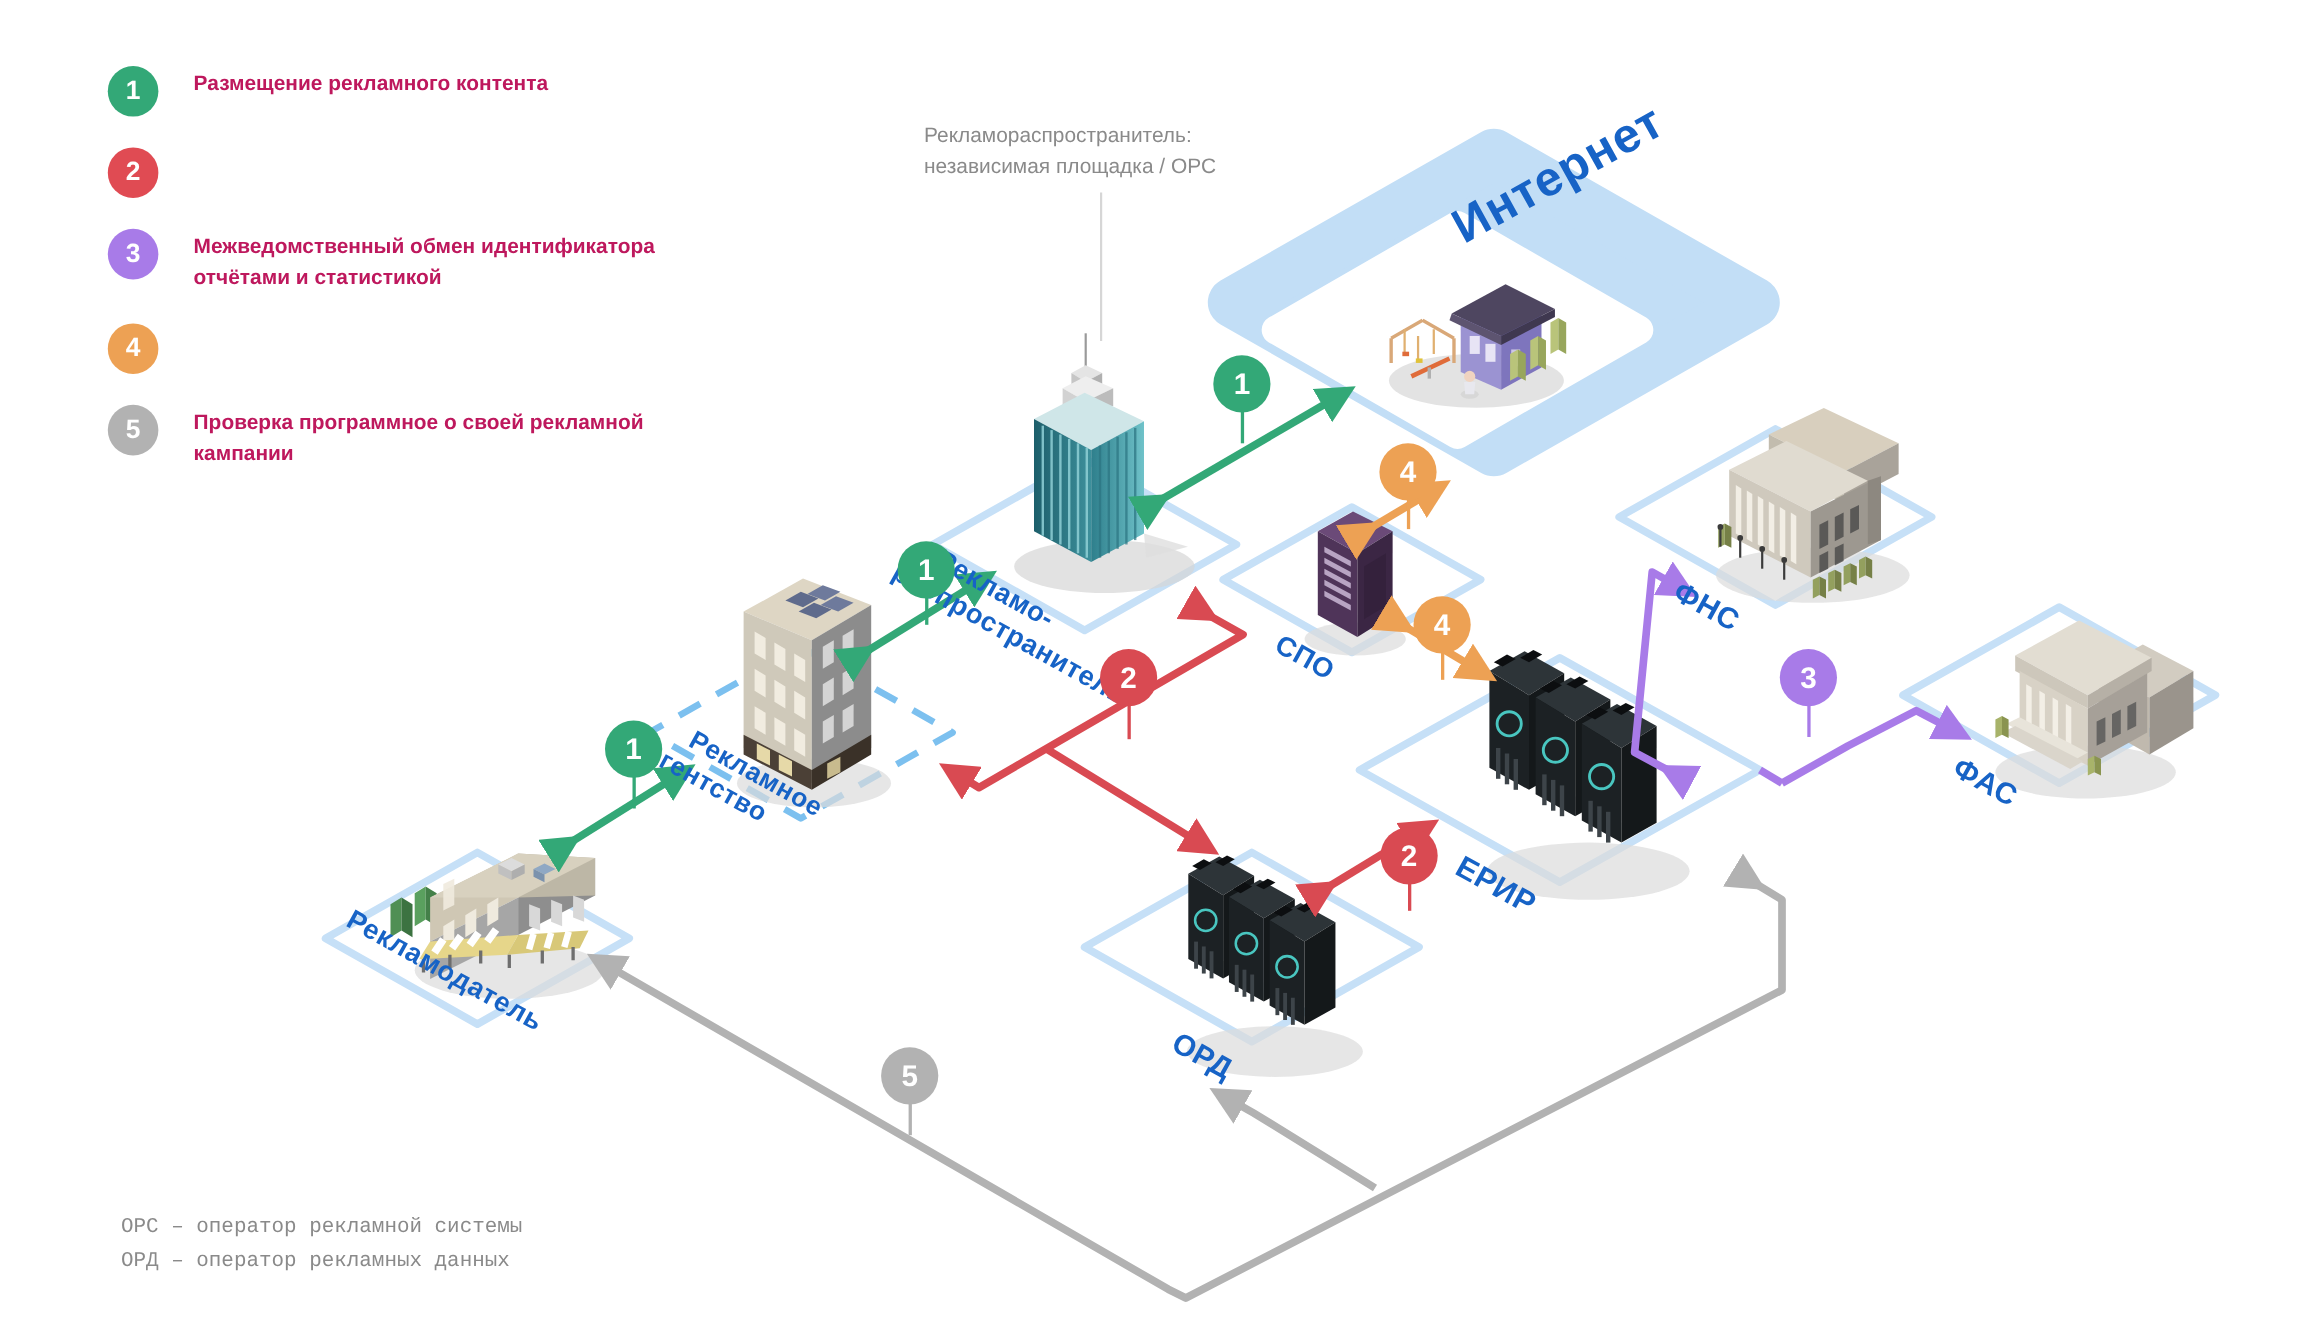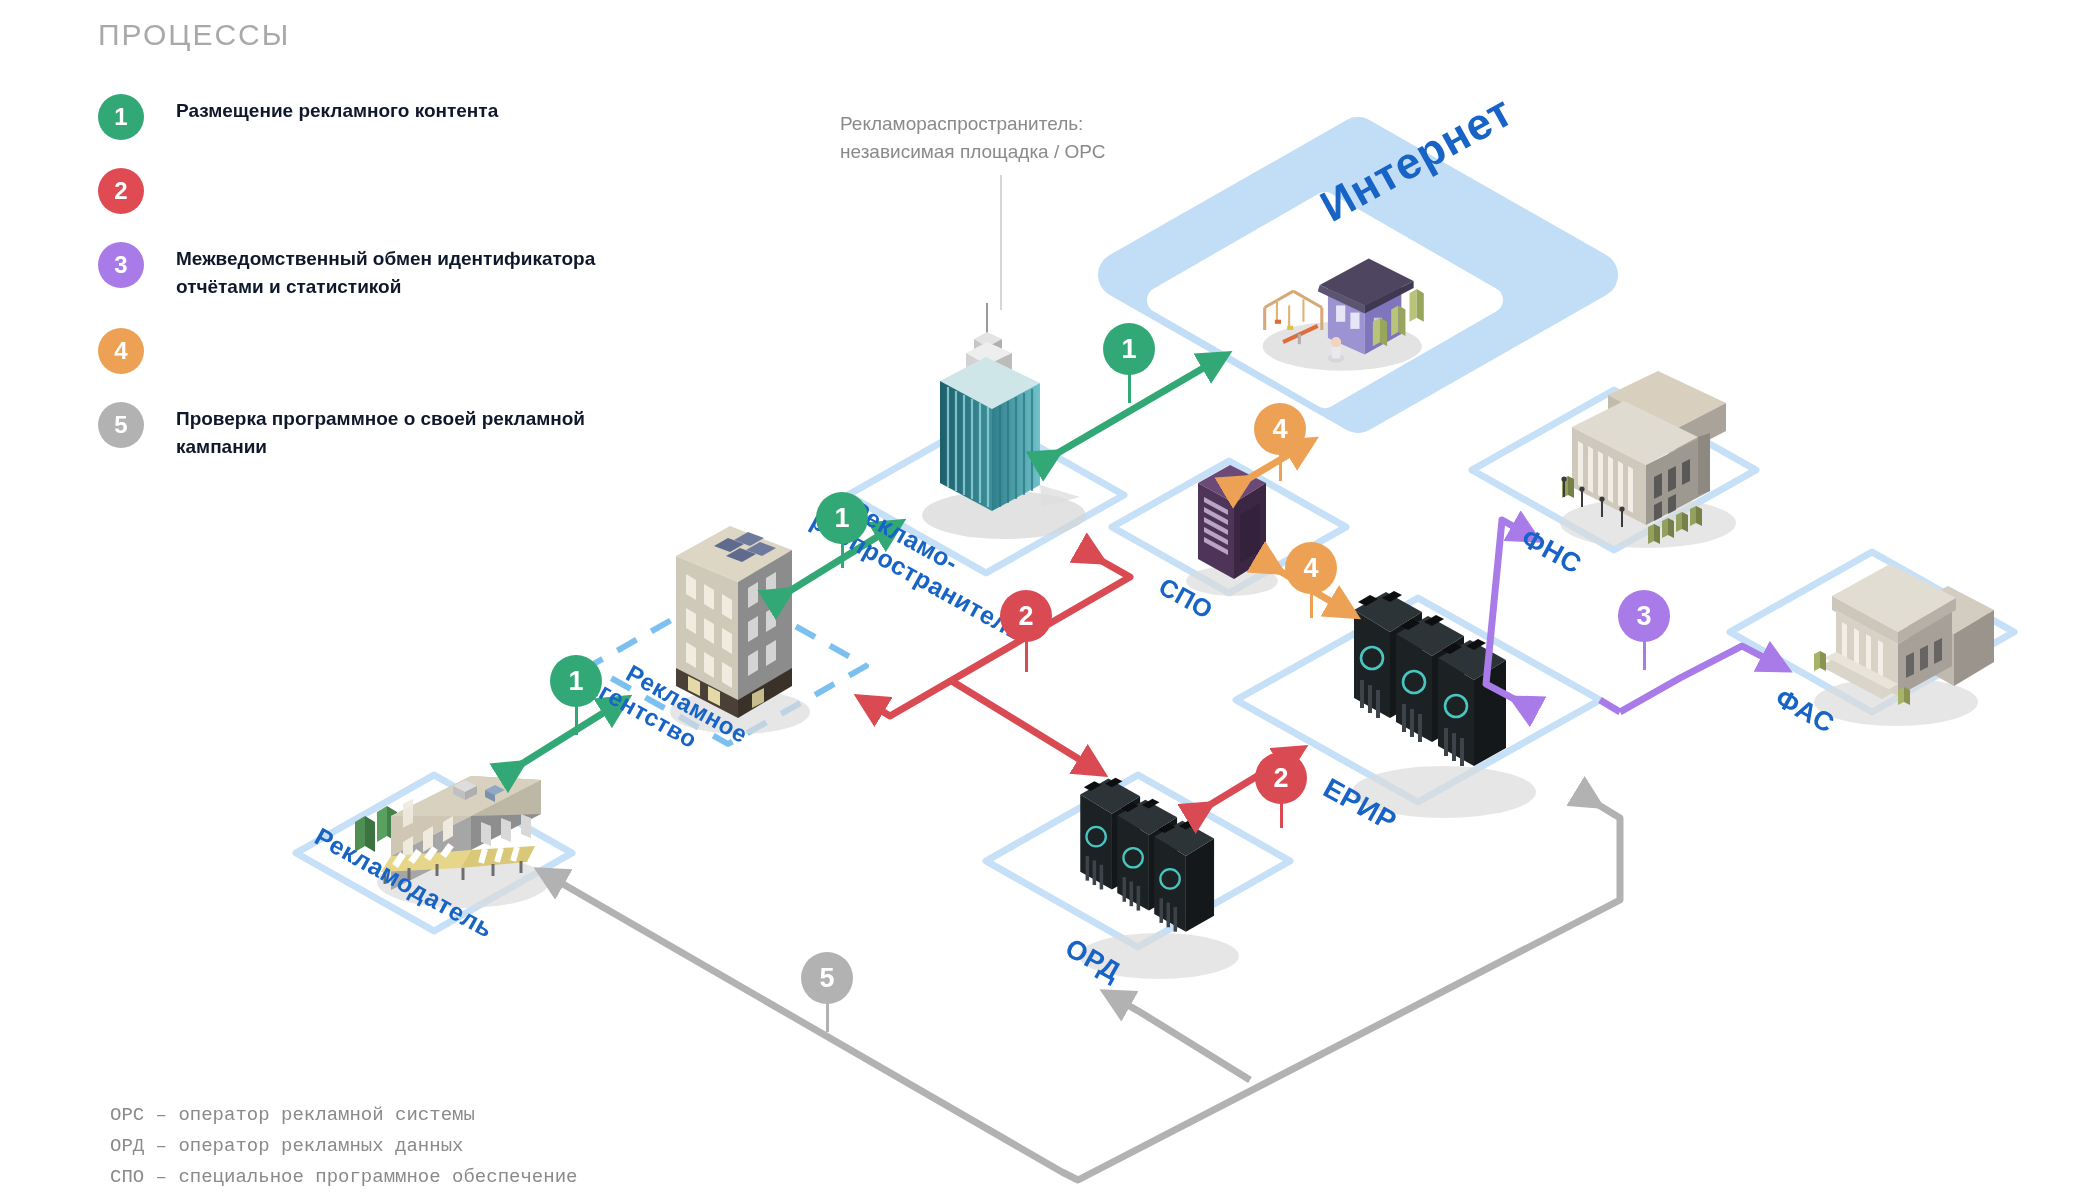--- a/index.html
+++ b/index.html
@@ -9,21 +9,21 @@
 
   
   #legend{position:absolute;left:98px;top:18px;width:560px;}
   #legend-title{font-size:30px;letter-spacing:2px;color:#a9a9a9;font-weight:400;
                 font-family:"Liberation Sans Narrow","Liberation Sans",sans-serif;}
   .legend-list{margin-top:42px;}
   .legend-row{display:flex;align-items:flex-start;margin-bottom:28px;}
   .badge{flex:0 0 auto;width:46px;height:46px;border-radius:50%;
          display:flex;align-items:center;justify-content:center;
          color:#fff;font-size:24px;font-weight:bold;}
-  .legend-txt{margin-left:32px;font-size:19px;line-height:1.45;color:#0f172a;
+  .legend-txt{margin-left:32px;font-size:19px;line-height:1.45;color:#be185d;
               font-weight:bold;max-width:440px;padding-top:3px;
               font-family:"Liberation Sans Narrow","Liberation Sans",sans-serif;}
 
   
   #footnotes{position:absolute;left:110px;top:1100px;font-size:19px;line-height:1.62;
              color:#8a8a8a;
              font-family:Liberation Mono, monospace;}
 
   
   #top-caption{position:absolute;left:840px;top:110px;width:300px;
@@ -48,21 +48,20 @@
           display:flex;align-items:center;justify-content:center;color:#fff;
           font-size:27px;font-weight:bold;z-index:6;}
   .marker-stem{position:absolute;width:3px;background:#000;z-index:5;}
 </style>
 </head>
 <body>
 
 <div class="root">
 
   <div id="legend">
-    <div id="legend-title">ПРОЦЕССЫ</div>
     <div class="legend-list">
 
       <div class="legend-row">
         <div class="badge" style="background: rgb(51, 168, 119);">1</div>
         <div class="legend-txt">Размещение рекламного контента</div>
       </div>
       <div class="legend-row">
         <div class="badge" style="background: rgb(224, 75, 83);">2</div>
       </div>
       <div class="legend-row">
@@ -76,21 +75,20 @@
         <div class="badge" style="background: rgb(178, 178, 178);">5</div>
         <div class="legend-txt">Проверка программное о своей рекламной кампании</div>
       </div>
 
     </div>
   </div>
 
   <div id="footnotes">
     <div>ОРС – оператор рекламной системы</div>
     <div>ОРД – оператор рекламных данных</div>
-    <div>СПО – специальное программное обеспечение</div>
   </div>
 
   <div id="top-caption">
     <div>Рекламораспространитель:</div>
     <div>независимая площадка / ОРС</div>
   </div>
   <div id="caption-leader"></div>
 
   <svg id="diagram" viewBox="0 0 2100 1201">
     <defs>

